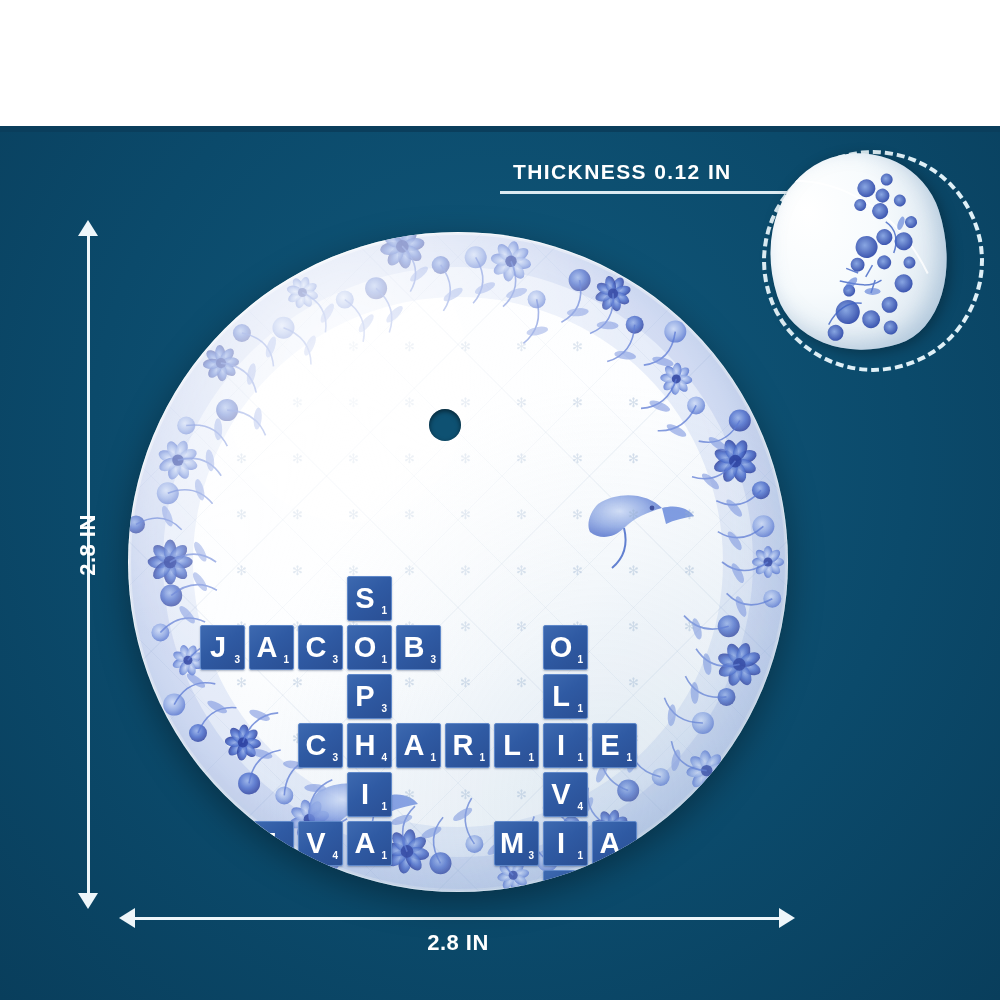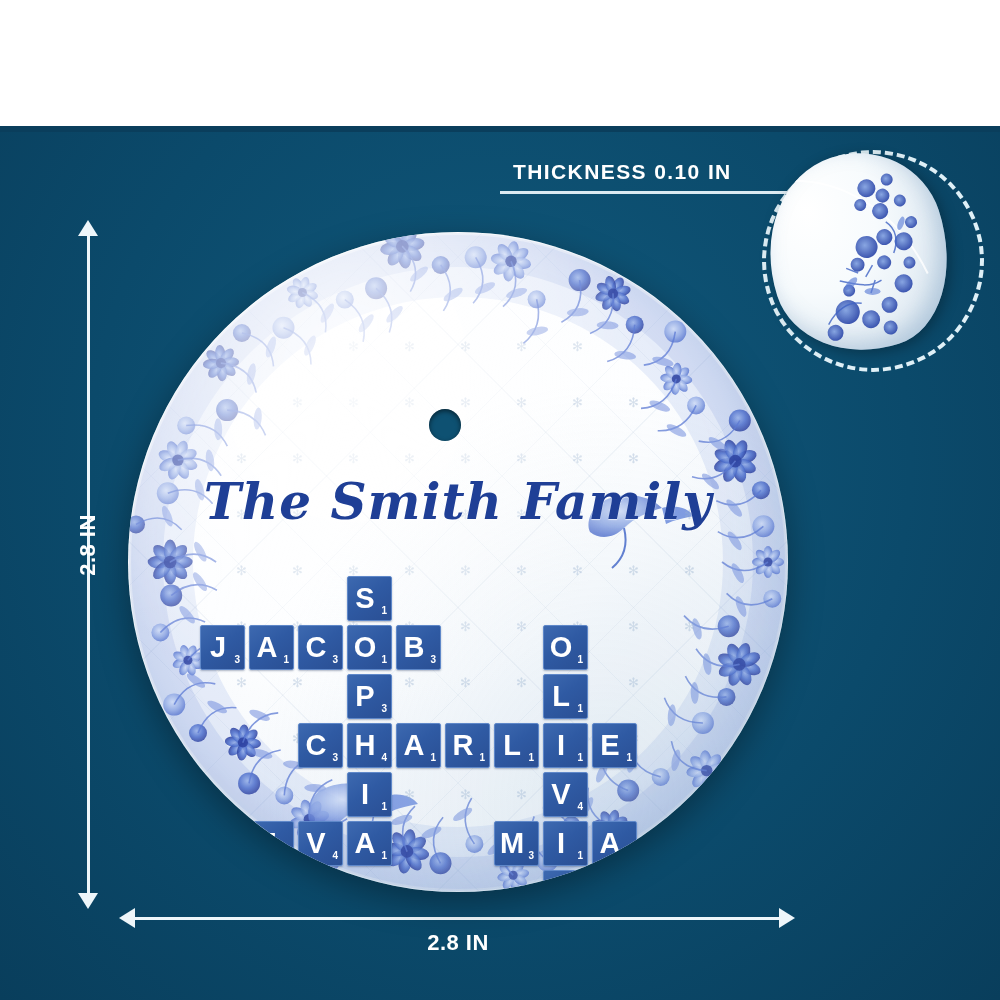--- a/index.html
+++ b/index.html
@@ -260,21 +260,21 @@
     <div class="dim-line" id="vdim-line"></div>
     <div class="arrow" id="vdim-arrow-top"></div>
     <div class="arrow" id="vdim-arrow-bottom"></div>
     <div id="vdim-label">2.8 IN</div>
 
     <div class="dim-line" id="hdim-line"></div>
     <div class="arrow" id="hdim-arrow-left"></div>
     <div class="arrow" id="hdim-arrow-right"></div>
     <div id="hdim-label">2.8 IN</div>
 
-    <div id="thickness-label">THICKNESS 0.10 IN</div>
+    <div id="thickness-label">THICKNESS 0.12 IN</div>
     <div id="thickness-underline"></div>
     <div id="thickness-dashed-circle"></div>
 
     <div id="thickness-chip">
       <svg class="florals" viewBox="0 0 180 198" preserveAspectRatio="none">
         <defs>
           <radialGradient id="tf1" cx="45%" cy="40%" r="60%">
             <stop offset="0%" stop-color="#7f9fe0"></stop>
             <stop offset="100%" stop-color="#2b46a8"></stop>
           </radialGradient>
@@ -843,21 +843,20 @@
         <span class="speck" style="left: 388px; top: 500px;">✻</span>
         <span class="speck" style="left: 444px; top: 500px;">✻</span>
         <span class="speck" style="left: 500px; top: 500px;">✻</span>
         <span class="speck" style="left: 276px; top: 556px;">✻</span>
         <span class="speck" style="left: 332px; top: 556px;">✻</span>
         <span class="speck" style="left: 388px; top: 556px;">✻</span>
         <div id="ornament-sheen"></div>
 
       <div id="hang-hole"></div>
 
-      <div id="family-name">The Smith Family</div>
 
       <div id="tile-grid">
           <div class="tile" style="left: 219px; top: 344px;">
             <span class="letter">S</span>
             <span class="pts">1</span>
           </div>
           <div class="tile" style="left: 72px; top: 393px;">
             <span class="letter">J</span>
             <span class="pts">3</span>
           </div>

